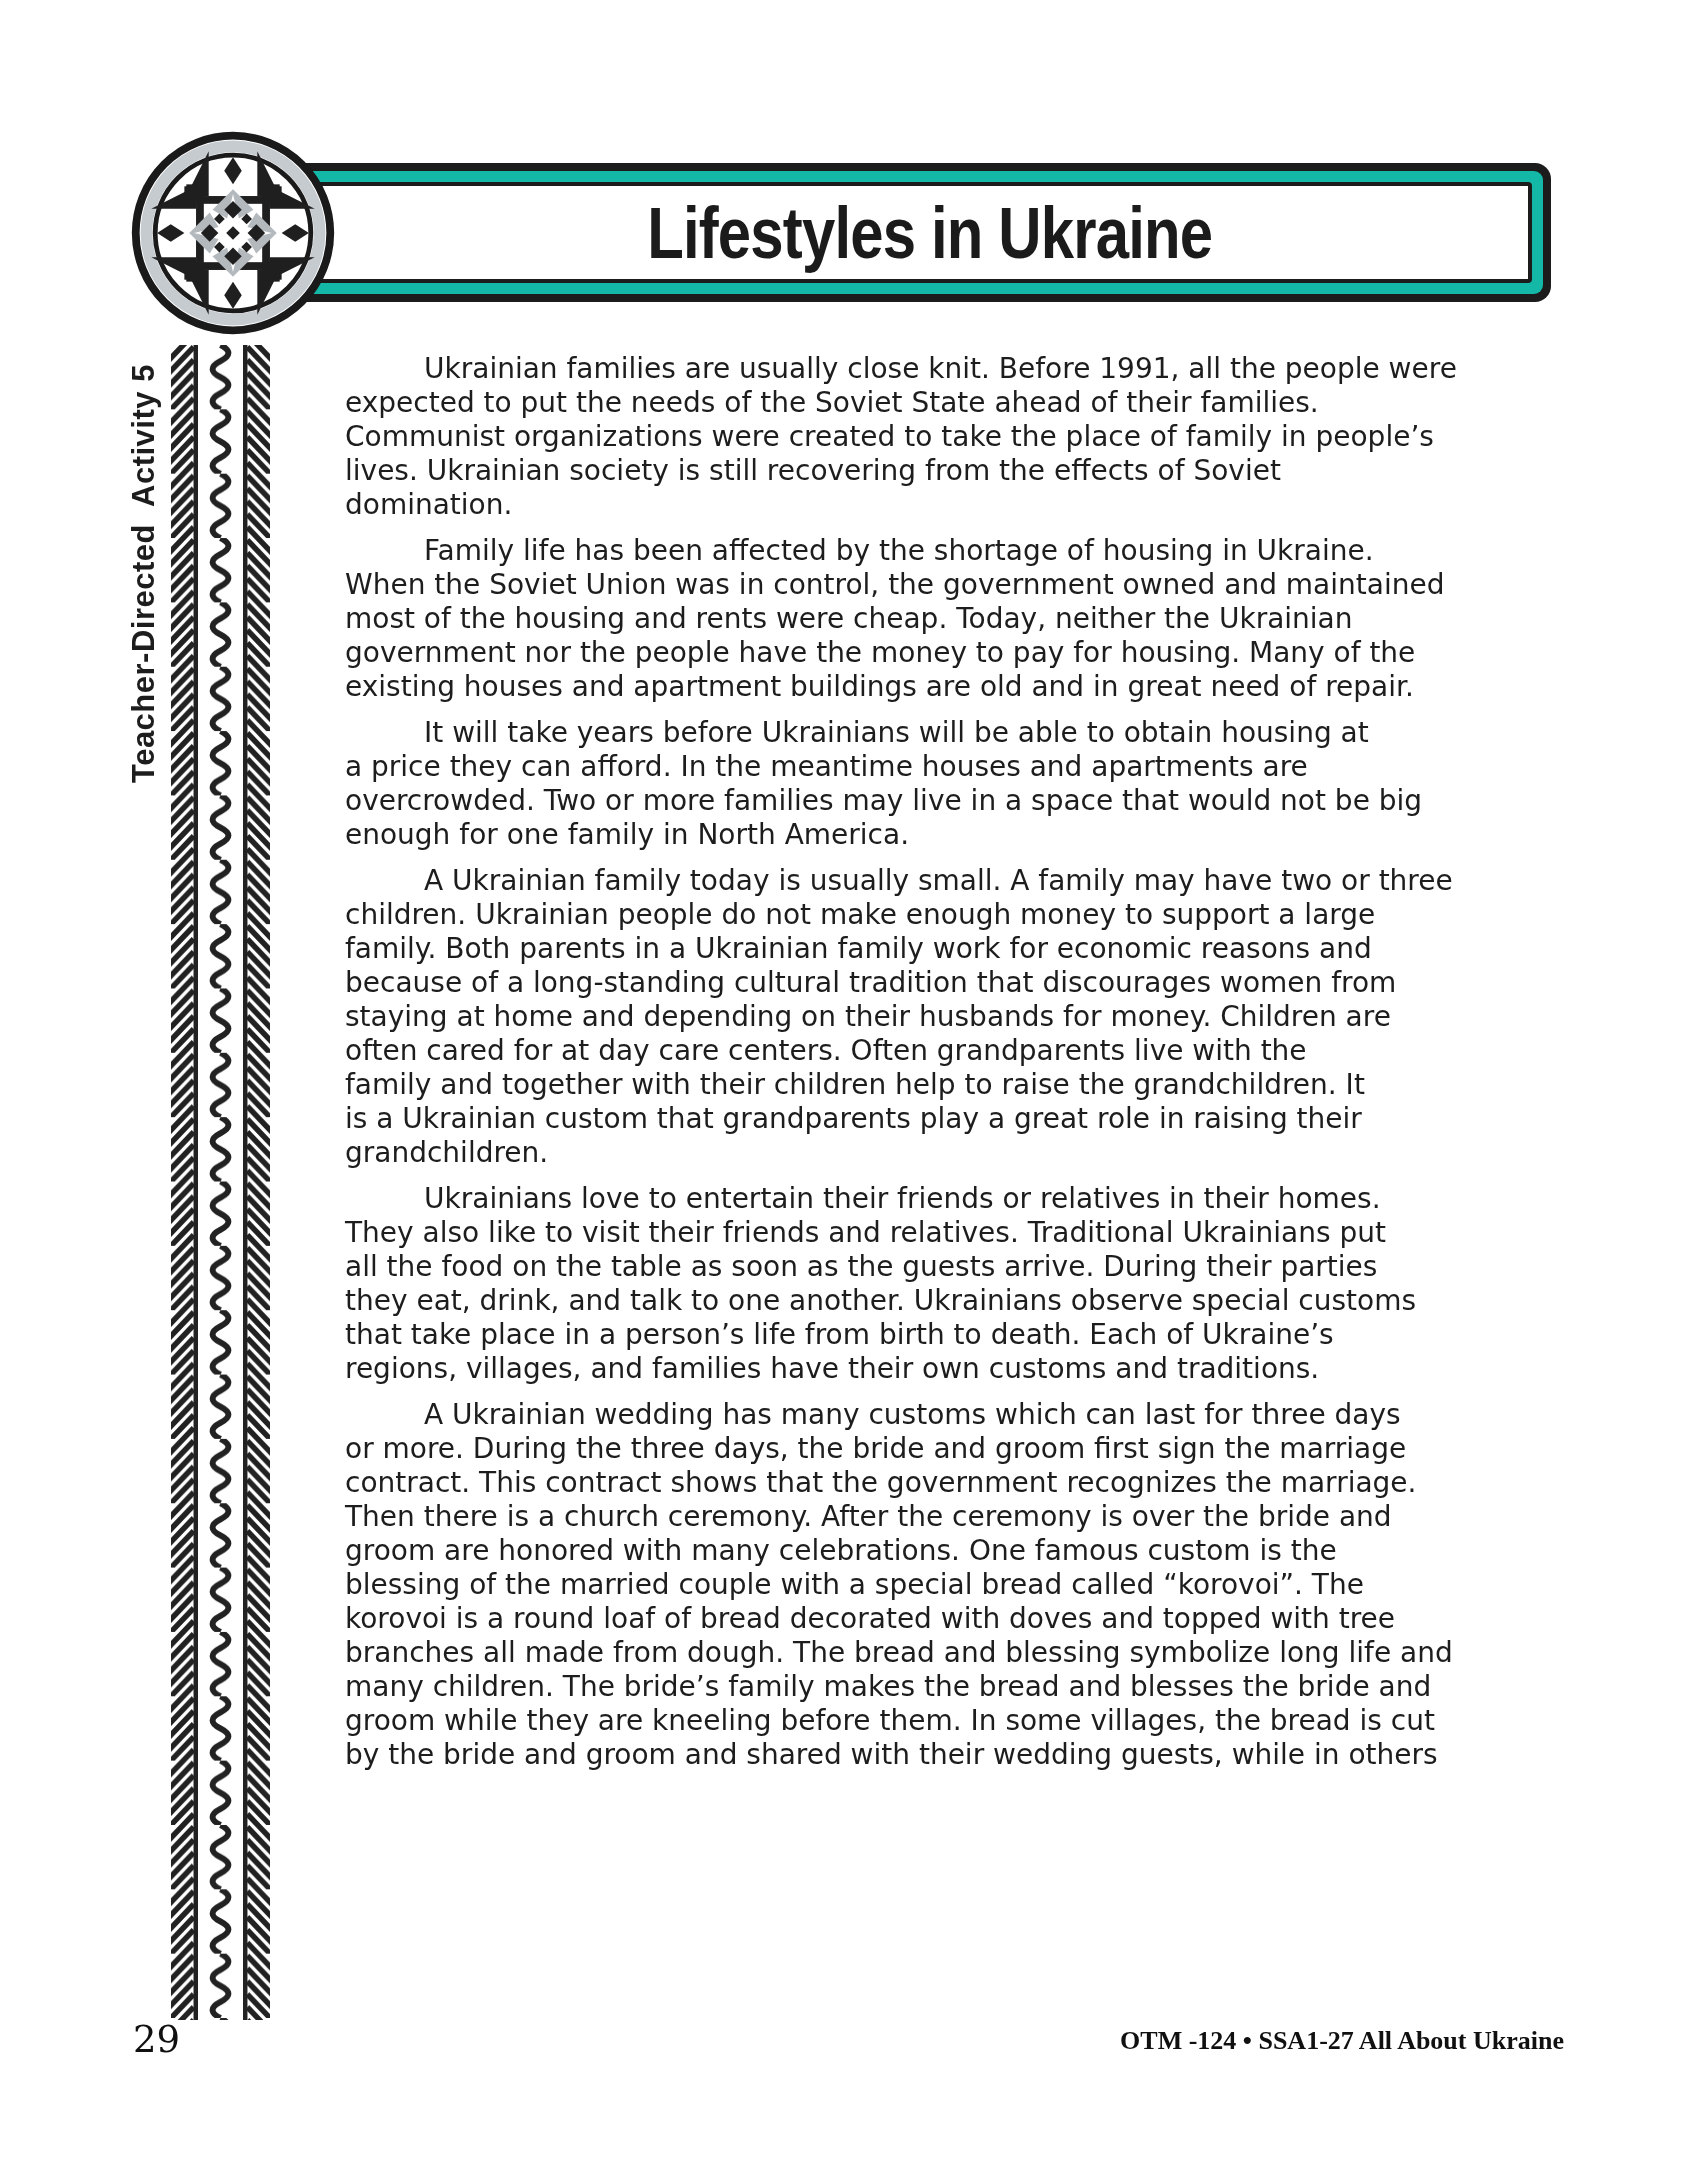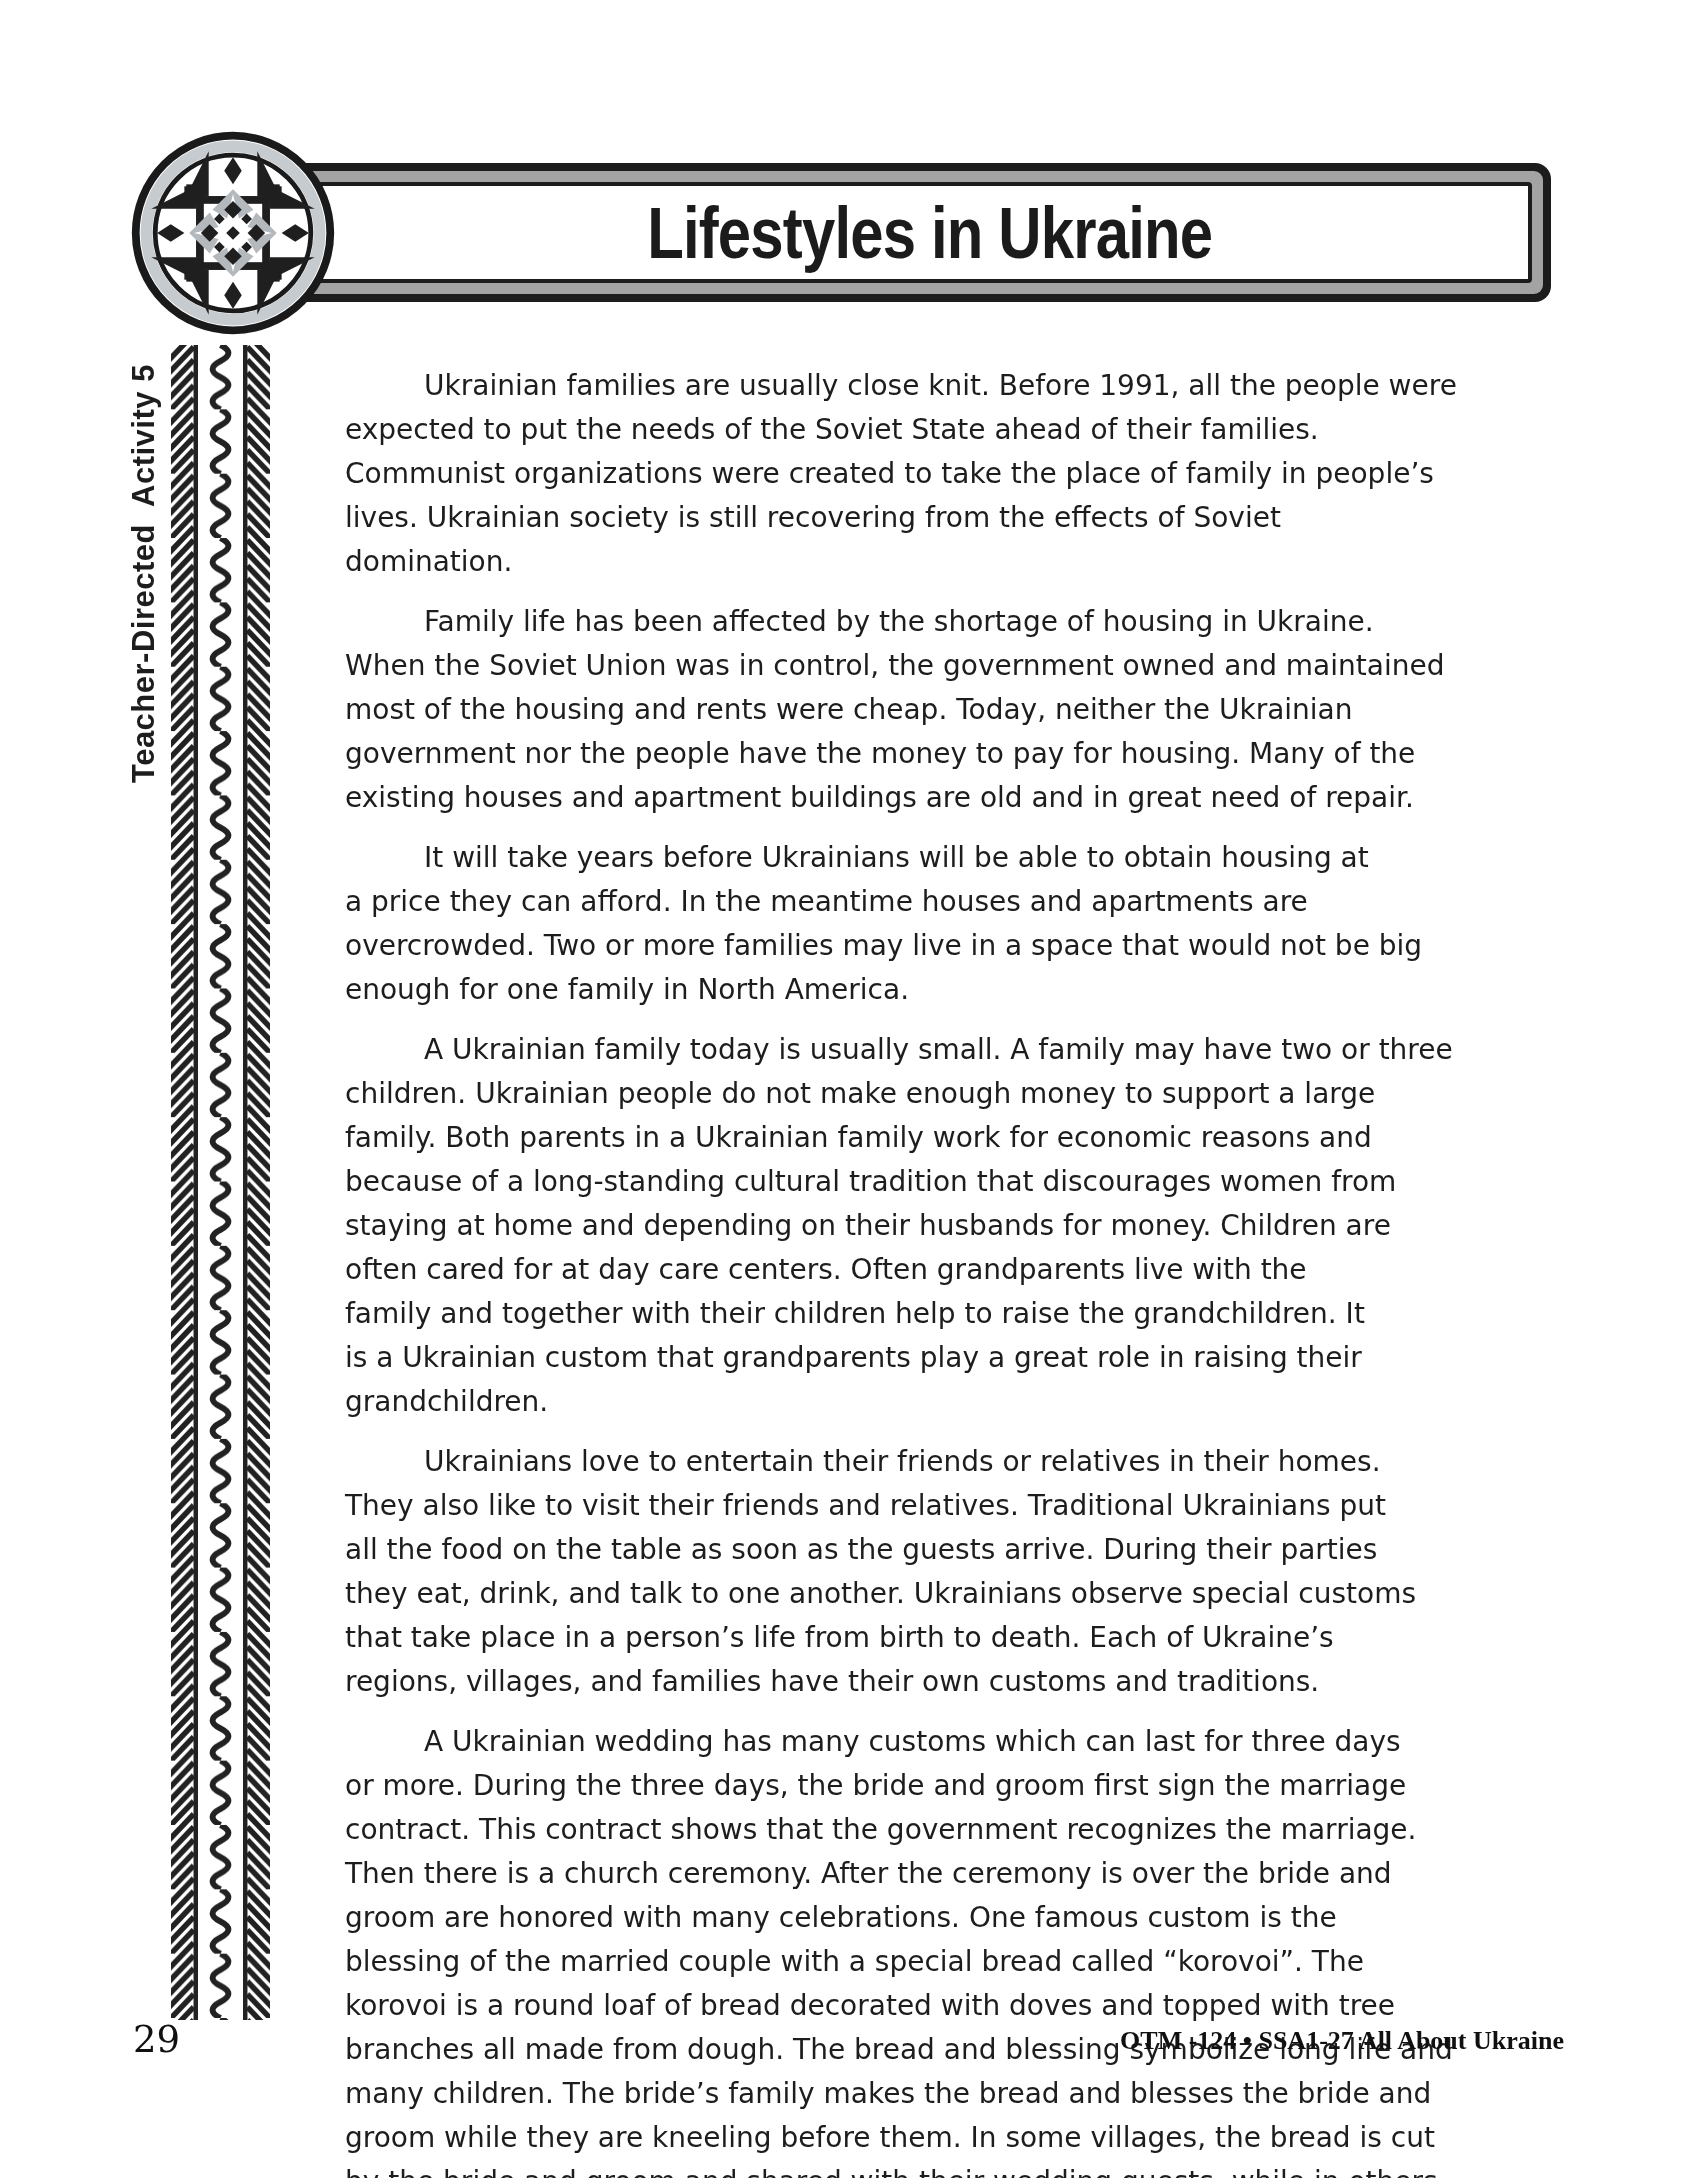--- a/index.html
+++ b/index.html
@@ -2,21 +2,21 @@
 <html><head>
 <meta charset="utf-8">
 <style>
   html,body{margin:0;padding:0;background:#ffffff;}
   .page{position:relative;width:1683px;height:2178px;background:#ffffff;overflow:hidden;
         font-family:"DejaVu Sans",sans-serif;color:#1d1d1d;}
 
   
   .banner{position:absolute;left:238px;top:163px;width:1313px;height:139px;
           background:#1c1c1c;border-radius:16px;padding:8px;box-sizing:border-box;z-index:1;}
-  .banner-mid{width:100%;height:100%;background:#a3a3a3;border-radius:9px;
+  .banner-mid{width:100%;height:100%;background:#14b8a6;border-radius:9px;
               padding:11px;box-sizing:border-box;}
   .banner-inner{width:100%;height:100%;background:#ffffff;border:4px solid #1c1c1c;
                 border-radius:4px;box-sizing:border-box;display:flex;align-items:center;
                 justify-content:center;}
   .title{margin:0;font-family:"Liberation Sans",sans-serif;font-weight:bold;
          font-size:73px;line-height:1;letter-spacing:-1px;color:#1b1b1b;
          transform:scaleX(0.82);transform-origin:center;white-space:nowrap;
          padding-left:87px;}
 
   
@@ -27,21 +27,21 @@
                  display:flex;align-items:center;justify-content:center;
                  writing-mode:vertical-rl;transform:rotate(180deg);
                  font-family:"Liberation Sans",sans-serif;font-weight:bold;
                  font-size:31px;letter-spacing:0.5px;color:#1d1d1d;white-space:pre;}
 
   
   .border-strip{position:absolute;left:171px;top:345px;width:99px;height:1675px;}
 
   
   .body-col{position:absolute;left:345px;top:348px;width:1238px;}
-  .body-col p{margin:16px 0 12px 0;font-size:28px;line-height:44px;
+  .body-col p{margin:4px 0 12px 0;font-size:28px;line-height:34px;
               white-space:pre-line;text-indent:79px;color:#1d1d1d;}
 
   
   .footer{position:absolute;left:121px;top:2026px;width:1443px;
           display:flex;justify-content:space-between;align-items:flex-start;
           font-family:"Liberation Serif",serif;font-weight:bold;font-size:26px;color:#101010;}
   .page-num{font-family:"DejaVu Serif",serif;font-weight:normal;font-size:37px;
             margin-top:-8px;margin-left:12px;}
 </style>
 </head>

